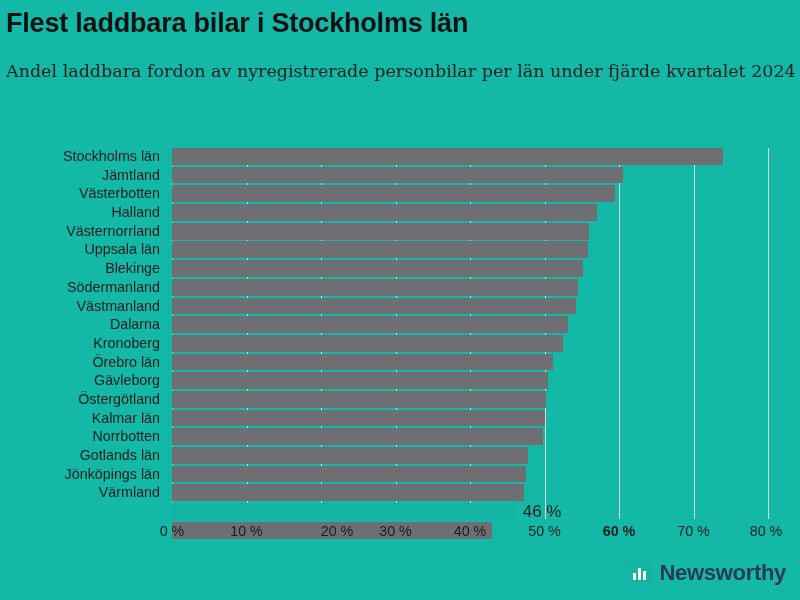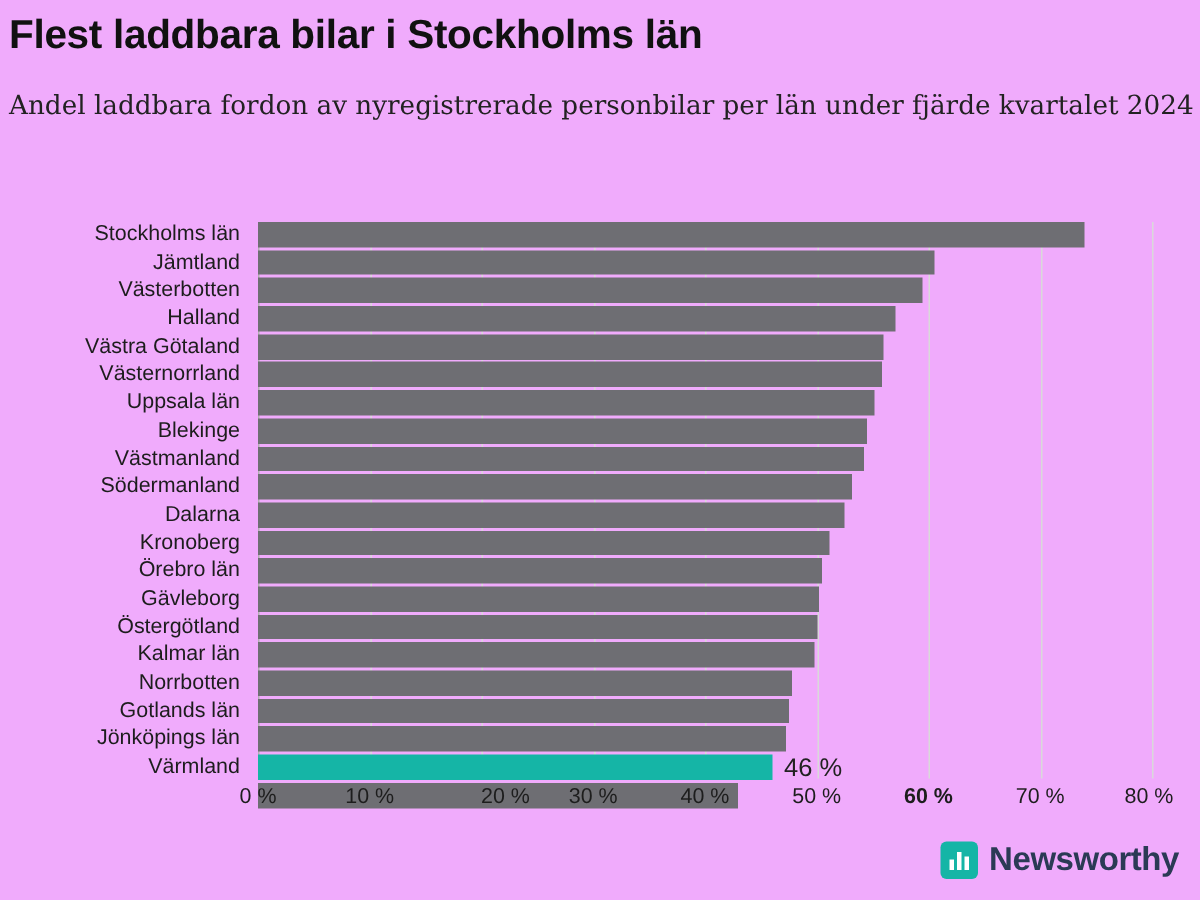--- a/index.html
+++ b/index.html
@@ -8,21 +8,21 @@
     width: 800px; height: 600px;
     background: #ffffff;
     font-family: "Liberation Sans", sans-serif;
     color: #1a1a1a;
     overflow: hidden;
   }
   #page {
     position: relative;
     width: 800px;
     height: 600px;
-    background: #f0abfc;
+    background: #14b8a6;
   }
   #title {
     position: absolute;
     left: 6px;
     top: 8px;
     font-size: 27px;
     font-weight: bold;
     letter-spacing: -0.2px;
     color: #111111;
     white-space: nowrap;
@@ -156,26 +156,25 @@
 <div id="page">
 
   <div id="title">Flest laddbara bilar i Stockholms län</div>
   <div id="subtitle">Andel laddbara fordon av nyregistrerade personbilar per län under fjärde kvartalet 2024</div>
 
   <div id="cats">
       <div class="cat">Stockholms län</div>
       <div class="cat">Jämtland</div>
       <div class="cat">Västerbotten</div>
       <div class="cat">Halland</div>
-      <div class="cat">Västra Götaland</div>
       <div class="cat">Västernorrland</div>
       <div class="cat">Uppsala län</div>
       <div class="cat">Blekinge</div>
+      <div class="cat">Södermanland</div>
       <div class="cat">Västmanland</div>
-      <div class="cat">Södermanland</div>
       <div class="cat">Dalarna</div>
       <div class="cat">Kronoberg</div>
       <div class="cat">Örebro län</div>
       <div class="cat">Gävleborg</div>
       <div class="cat">Östergötland</div>
       <div class="cat">Kalmar län</div>
       <div class="cat">Norrbotten</div>
       <div class="cat">Gotlands län</div>
       <div class="cat">Jönköpings län</div>
       <div class="cat">Värmland</div>

